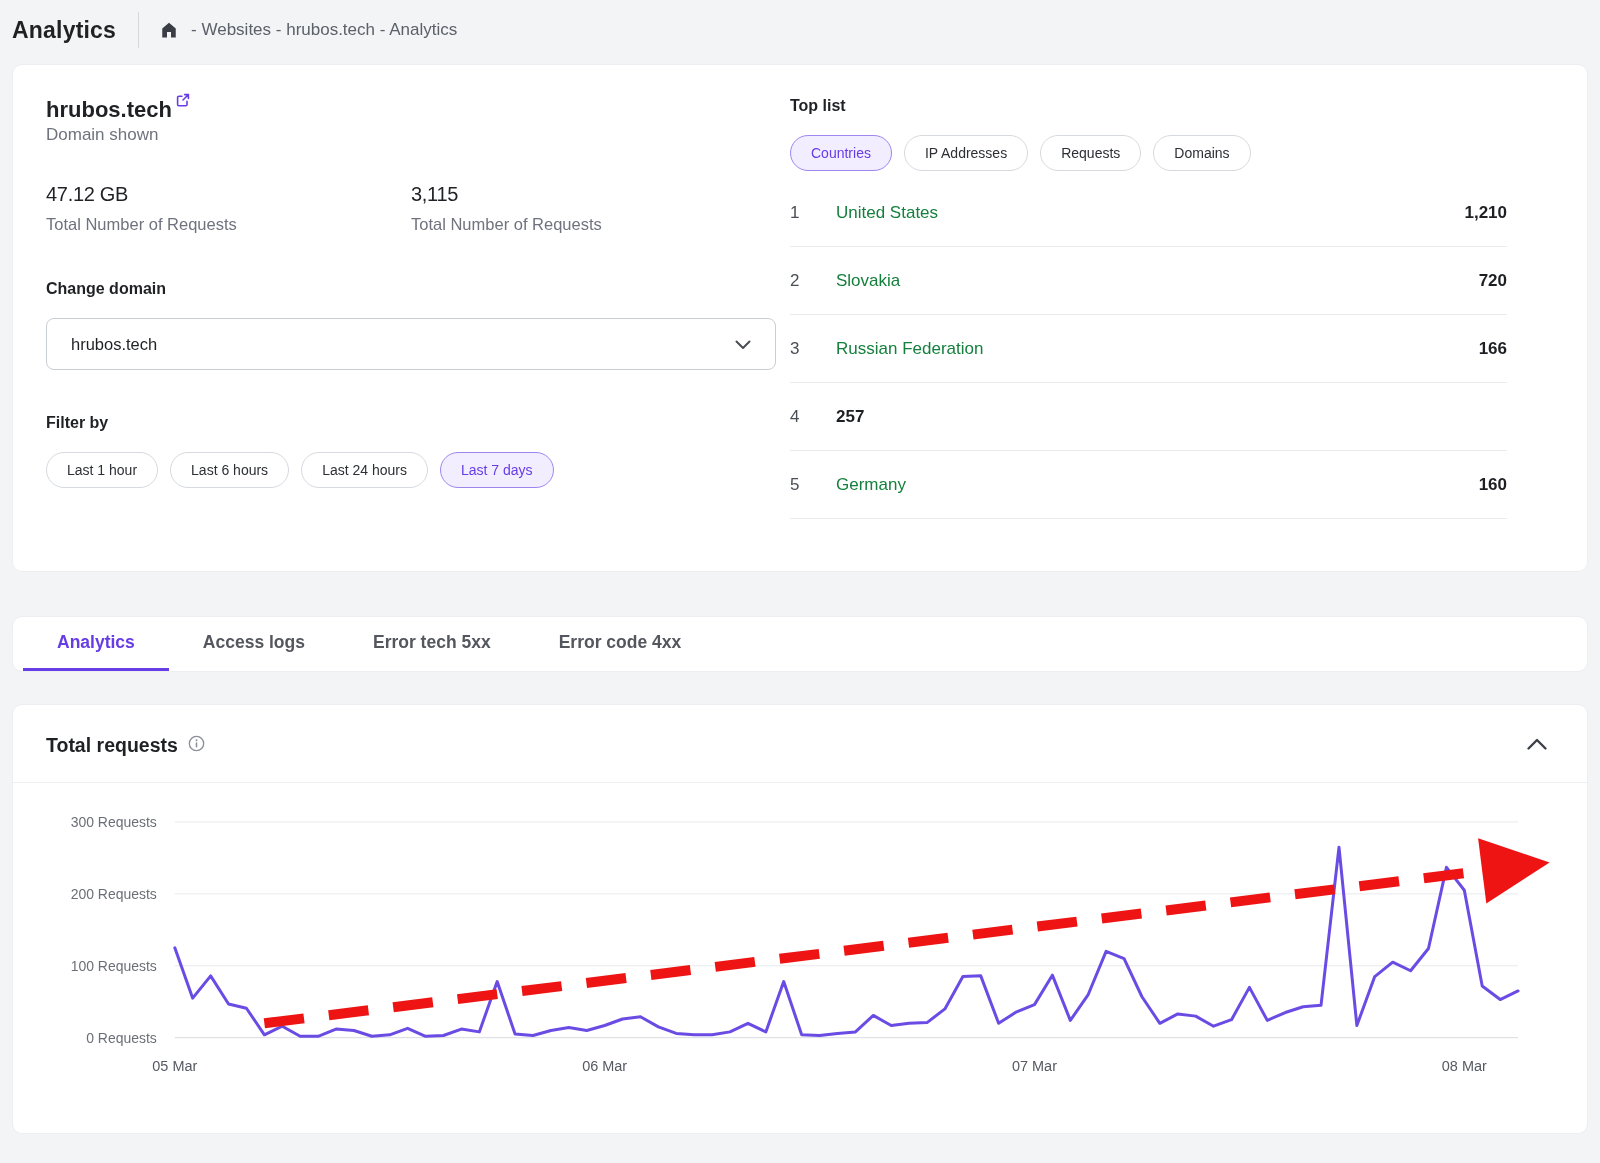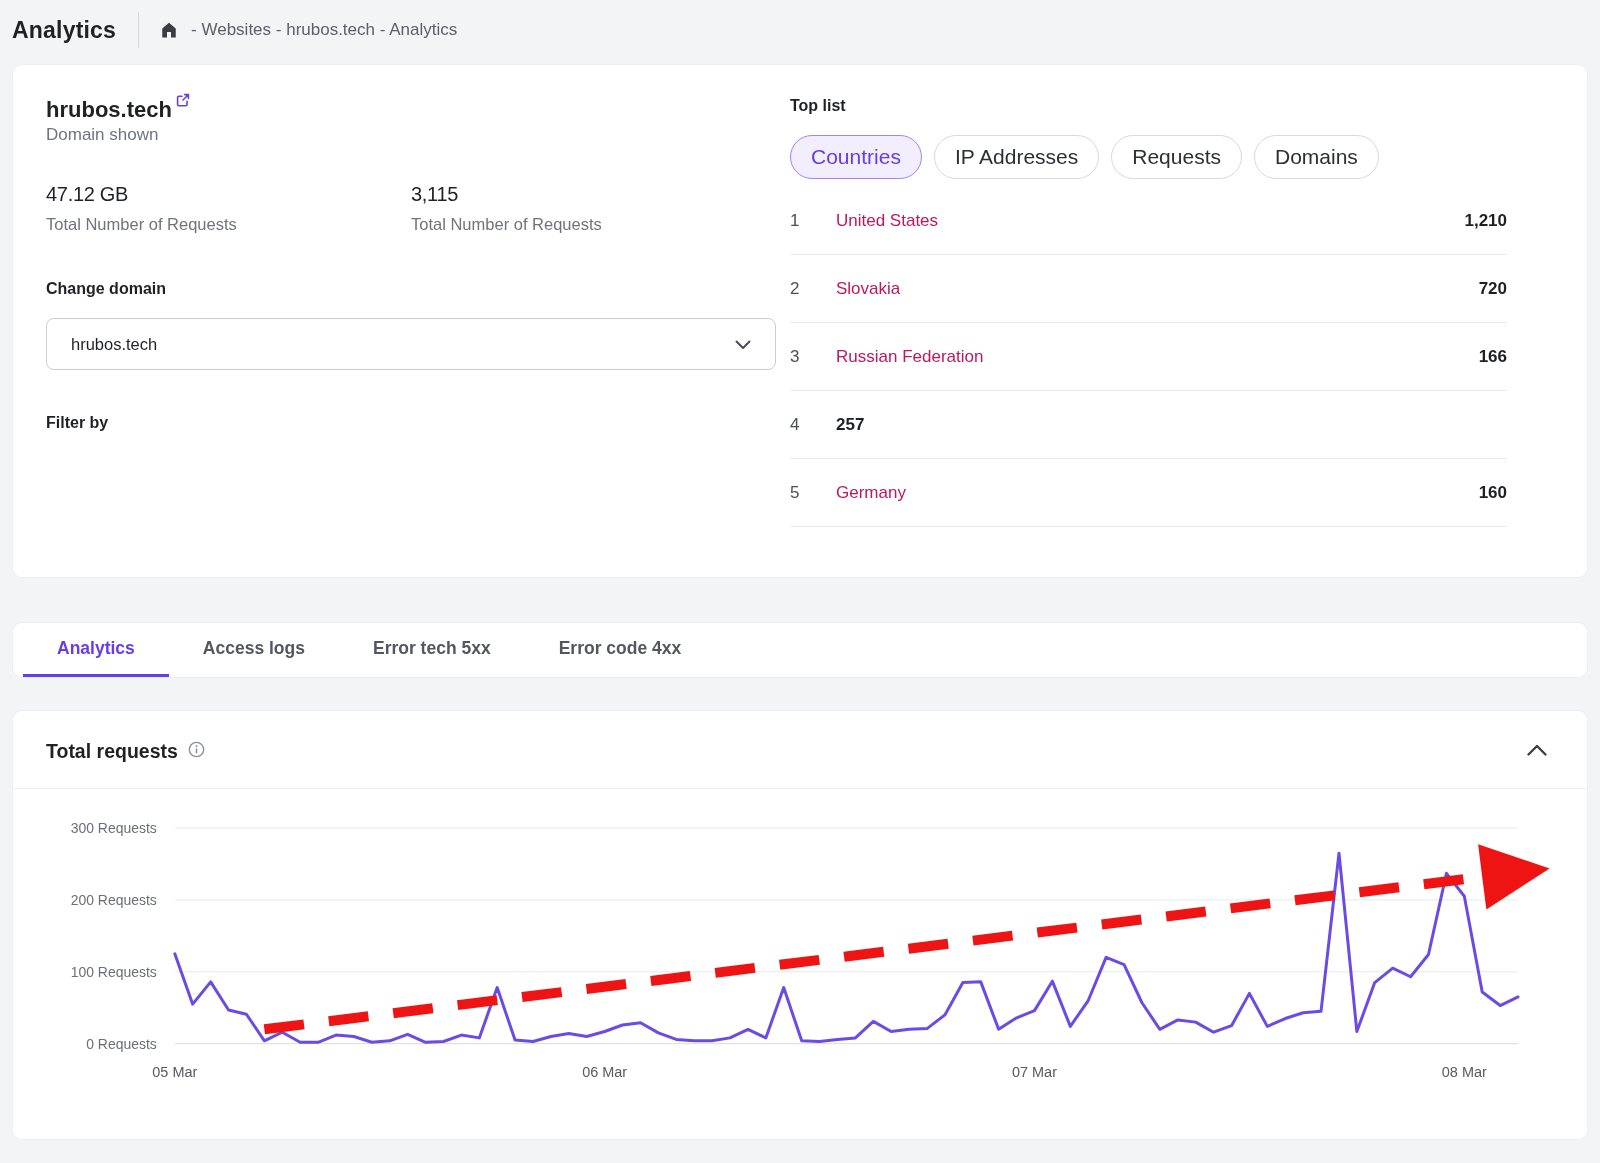--- a/index.html
+++ b/index.html
@@ -36,27 +36,27 @@
   .select {
     margin-top:20px; height:52px; width:100%;
     border:1px solid #c9ced4; border-radius:8px; background:#fff;
     display:flex; align-items:center; justify-content:space-between;
     padding:0 24px; font-size:16.5px; cursor:pointer;
   }
   .filter-head { margin-top:44px; }
   .pills { display:flex; gap:12px; margin-top:20px; flex-wrap:wrap; }
   .pill {
     border:1px solid #d6dade; border-radius:22px; background:#fff;
-    padding:9px 20px; font-size:21px; color:#2c2f34; cursor:pointer; white-space:nowrap;
+    padding:9px 20px; font-size:14px; color:#2c2f34; cursor:pointer; white-space:nowrap;
   }
   .pill.active { background:#f2edff; border-color:#9f86ef; color:#673de6; }
   .toplist-rows { list-style:none; margin:8px 0 0 0; padding:0; }
   .tl-row { display:flex; align-items:center; height:68px; border-bottom:1px solid #e9ebee; font-size:17px; }
   .tl-rank { width:46px; color:#4a4e56; }
-  .tl-name { flex:1; color:#be185d; }
+  .tl-name { flex:1; color:#15803d; }
   .tl-value { font-weight:700; color:#1d1f23; }
   
   .tabstrip { margin-top:44px; display:flex; align-items:stretch; height:56px; padding:0 10px; }
   .tab {
     display:flex; align-items:center; padding:0 34px;
     font-size:17.5px; font-weight:700; color:#54575e;
     border-bottom:3px solid transparent; cursor:pointer;
   }
   .tab.active { color:#673de6; border-bottom-color:#673de6; }
   
@@ -109,20 +109,26 @@
     <h3 class="subhead change-head">Change domain</h3>
     <div class="select">
       <span>hrubos.tech</span>
       <span>
         <svg width="16" height="10" viewBox="0 0 16 10" fill="none">
           <path d="M1.5 1.5 L8 8 L14.5 1.5" stroke="#4a4d53" stroke-width="2" stroke-linecap="round" stroke-linejoin="round"></path>
         </svg>
       </span>
     </div>
     <h3 class="subhead filter-head">Filter by</h3>
+    <div class="pills" id="filter-pills">
+        <span class="pill">Last 1 hour</span>
+        <span class="pill">Last 6 hours</span>
+        <span class="pill">Last 24 hours</span>
+        <span class="pill active">Last 7 days</span>
+      </div>
   </div>
 
   <div>
     <h3 class="subhead">Top list</h3>
     <div class="pills" id="top-list-tabs">
         <span class="pill active">Countries</span>
         <span class="pill">IP Addresses</span>
         <span class="pill">Requests</span>
         <span class="pill">Domains</span>
       </div>

